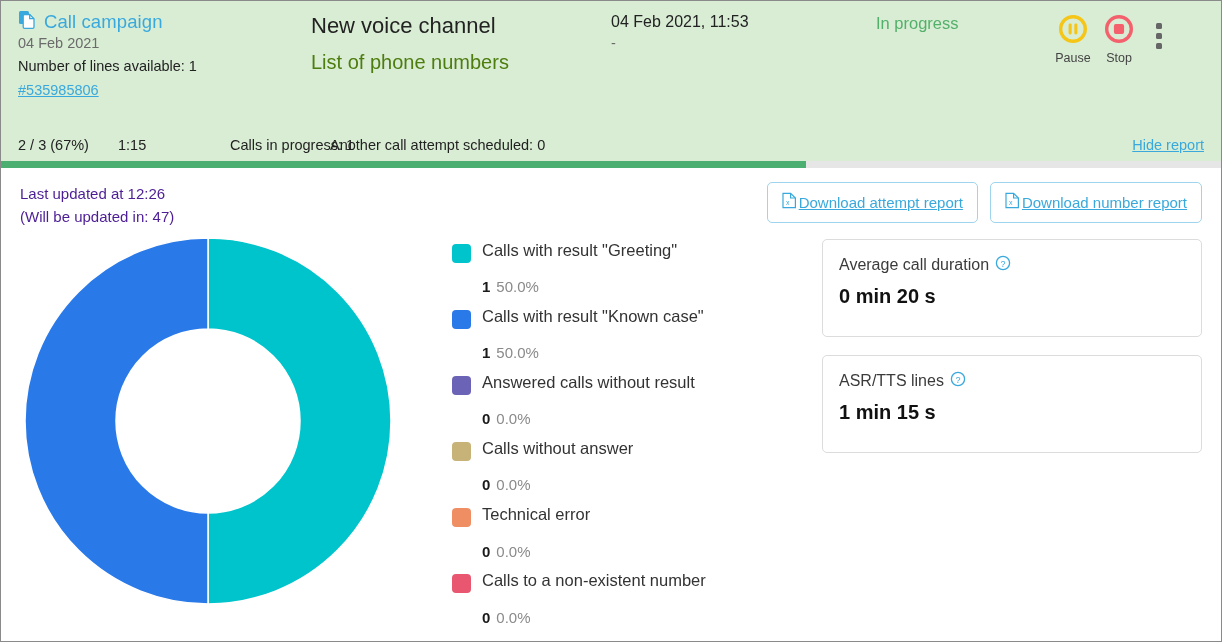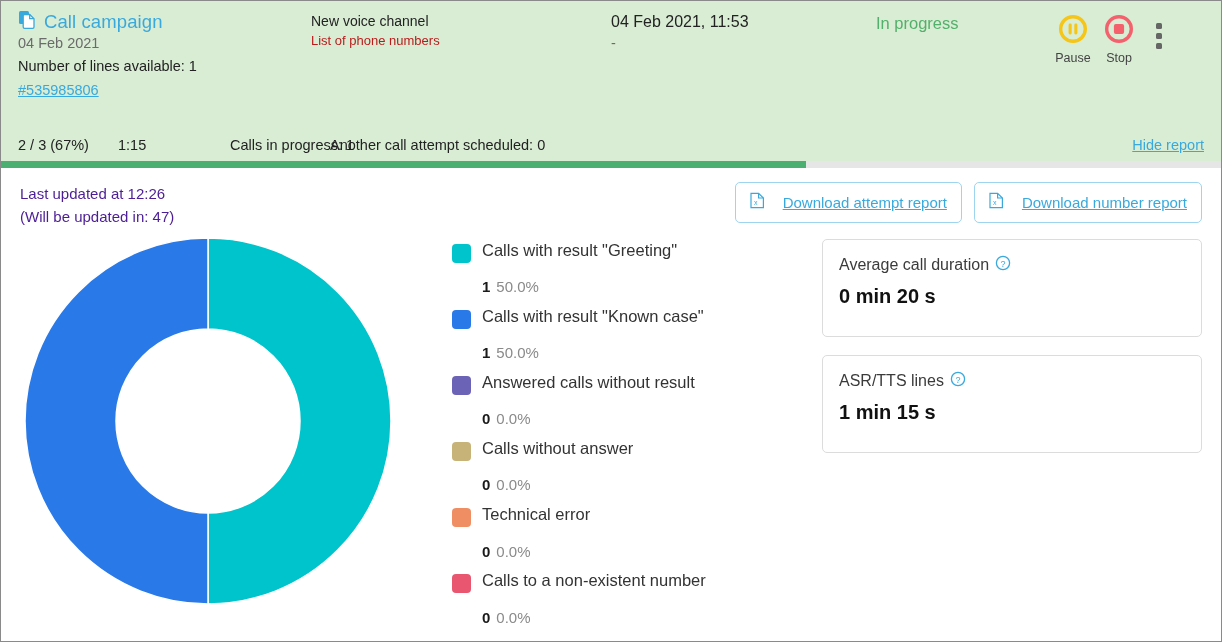--- a/index.html
+++ b/index.html
@@ -64,27 +64,27 @@
   }
   .camp-id {
     color: #39a9dd;
     font-size: 14.5px;
     text-decoration: underline;
     cursor: pointer;
   }
 
   .chan-name {
     color: #222222;
-    font-size: 14px;
-    margin-bottom: 4px;
+    font-size: 22px;
+    margin-bottom: 12px;
     padding-top: 3px;
   }
   .chan-sub {
-    color: #b91c1c;
-    font-size: 13px;
+    color: #4d7c0f;
+    font-size: 20px;
   }
 
   .start-time {
     color: #222222;
     font-size: 16px;
     margin-bottom: 4px;
     padding-top: 3px;
   }
   .end-time {
     color: #6b6b6b;
@@ -191,21 +191,21 @@
   }
   .updated-block {
     color: #4c1d95;
     font-size: 15px;
     line-height: 1.55;
   }
   .dl-buttons { display: flex; gap: 12px; }
   .dl-btn {
     display: flex;
     align-items: center;
-    gap: 18px;
+    gap: 2px;
     border: 1px solid #9fd4ee;
     border-radius: 5px;
     padding: 9px 14px;
     background: #ffffff;
     cursor: pointer;
     text-align: right;
   }
   .dl-label {
     color: #39a9dd;
     font-size: 15px;

